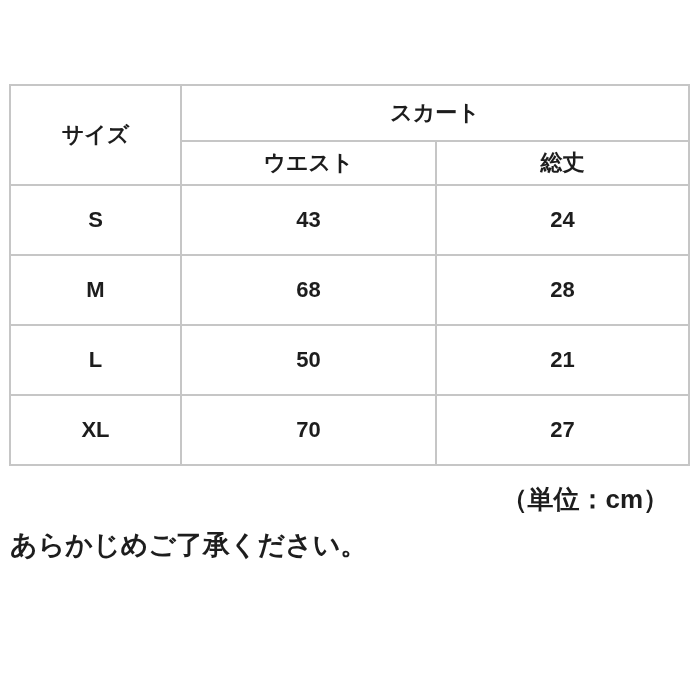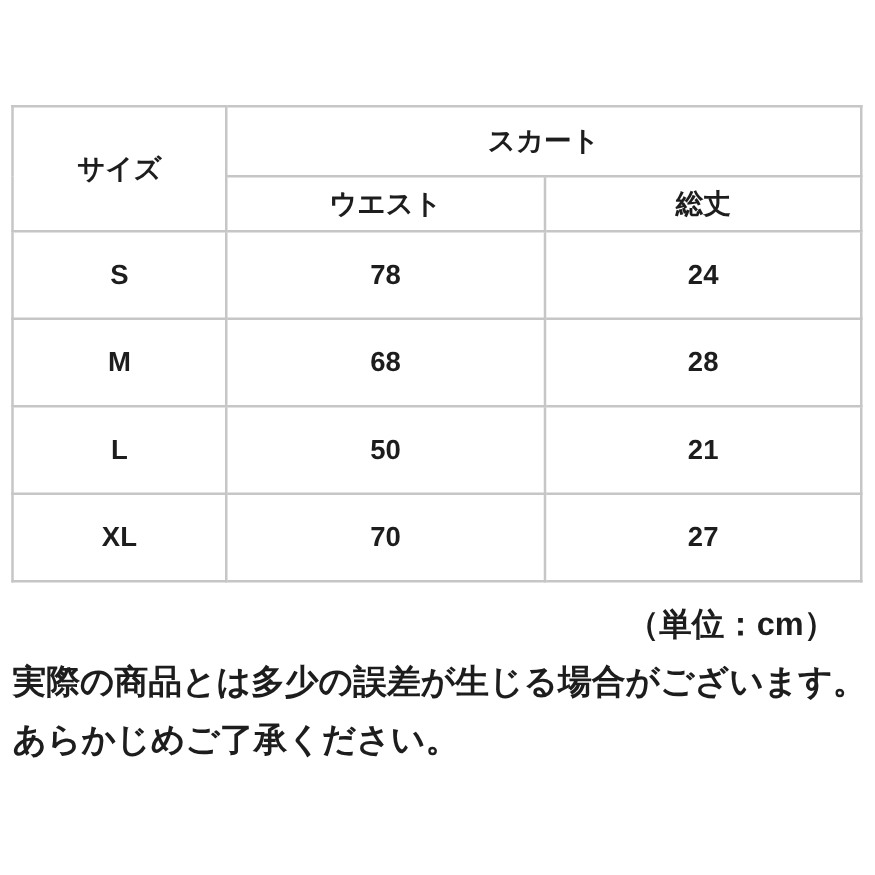--- a/index.html
+++ b/index.html
@@ -80,21 +80,21 @@
       <tr class="row-group">
         <td rowspan="2">サイズ</td>
         <td colspan="2">スカート</td>
       </tr>
       <tr class="row-subhead">
         <td>ウエスト</td>
         <td>総丈</td>
       </tr>
       <tr class="row-data">
         <td>S</td>
-        <td>78</td>
+        <td>43</td>
         <td>24</td>
       </tr>
       <tr class="row-data">
         <td>M</td>
         <td>68</td>
         <td>28</td>
       </tr>
       <tr class="row-data">
         <td>L</td>
         <td>50</td>
@@ -104,17 +104,16 @@
         <td>XL</td>
         <td>70</td>
         <td>27</td>
       </tr>
     </tbody>
   </table>
 
   <div class="unit-label">（単位：cm）</div>
 
   <div class="notes">
-    <div class="note-line">実際の商品とは多少の誤差が生じる場合がございます。</div>
     <div class="note-line">あらかじめご了承ください。</div>
   </div>
 
 </div>
 
 </body></html>

